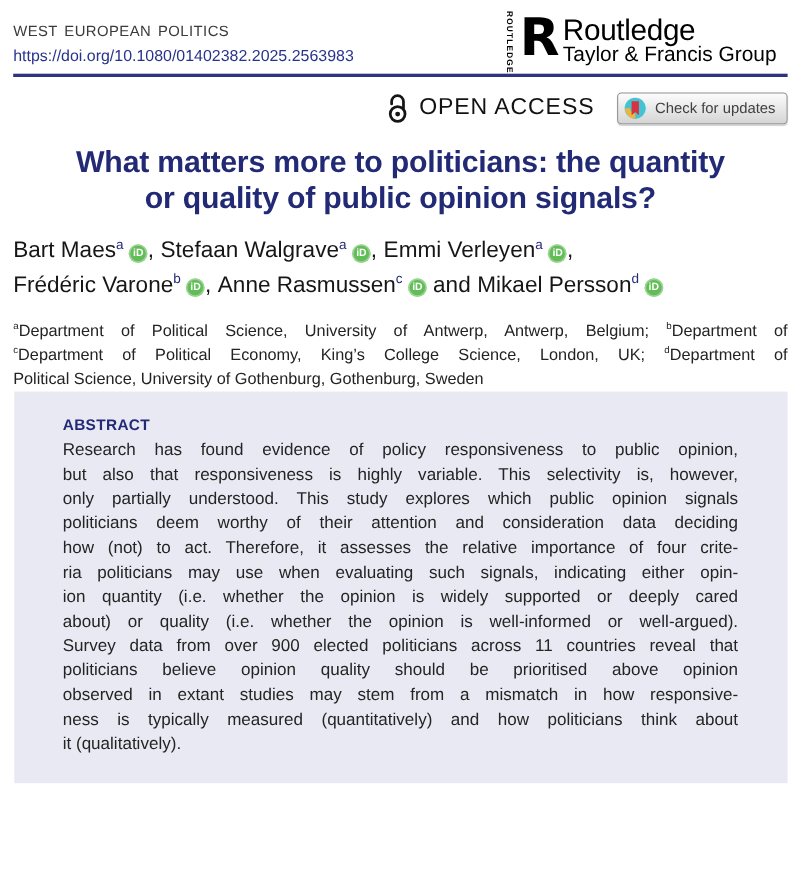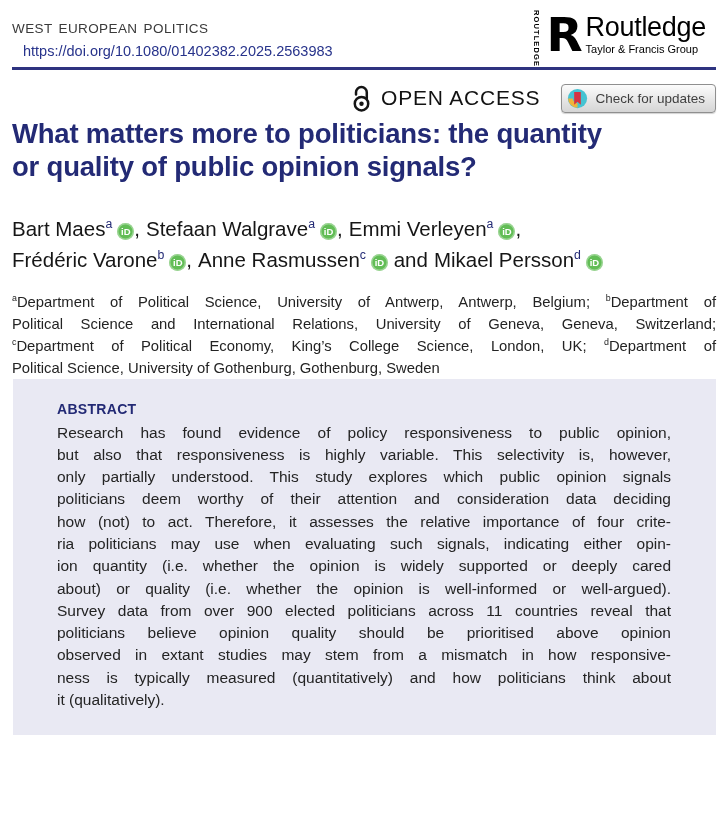--- a/index.html
+++ b/index.html
@@ -8,52 +8,52 @@
     background: #ffffff;
     font-family: "Liberation Sans", sans-serif;
     color: #1c1c1c;
     overflow: hidden;
   }
   .page { padding: 8px 11px 0 12px; }
 
   
   .header-top { display: flex; justify-content: space-between; align-items: flex-end; }
   .journal-name { font-size: 13.5px; letter-spacing: .4px; color: #3a3a3a; margin-top: 8px; word-spacing: 2px; }
-  .doi-link { font-size: 14.5px; color: #27338b; margin-top: 7px; display: inline-block; text-decoration: none; margin-left: 11px; }
+  .doi-link { font-size: 14.5px; color: #27338b; margin-top: 7px; display: inline-block; text-decoration: none; }
 
   .logo { display: flex; align-items: center; gap: 5px; margin-right: 10px; margin-top: 2px; }
   .logo-vertical {
     writing-mode: vertical-rl; font-size: 7.5px; font-weight: bold;
     letter-spacing: 1.1px; height: 50px; color: #000; text-align: center;
   }
   .logo-mark {
     font-size: 47px; font-weight: 900; line-height: 48px; color: #000;
     font-family: "DejaVu Sans", sans-serif; letter-spacing: -2px;
   }
   .logo-text { display: flex; flex-direction: column; align-items: flex-start; padding-bottom: 2px; }
   .logo-name { font-size: 27px; color: #000; line-height: 30px; letter-spacing: -.3px; }
-  .logo-tagline { font-size: 11px; color: #000; line-height: 15px; }
+  .logo-tagline { font-size: 19px; color: #000; line-height: 15px; }
 
   .rule { height: 2.5px; background: #2e3380; margin-top: 7px; }
 
   
   .badge-row { display: flex; justify-content: flex-end; align-items: center; gap: 21px; margin-top: 13px; height: 31px; }
   .oa-badge { display: flex; align-items: center; gap: 7px; font-size: 21px; letter-spacing: .8px; color: #121212; }
   .check-btn {
     display: flex; align-items: center; gap: 7px;
     background: linear-gradient(#fcfcfc, #d5d5d5);
     border: 1px solid #8f8f8f; border-radius: 4px;
     padding: 3px 10px 3px 5px; font-size: 13.5px; color: #3f3f3f;
     box-shadow: 0 1px 1px rgba(0,0,0,.18); cursor: pointer;
   }
 
   
   .title { margin-top: 13px; font-size: 27.5px; line-height: 33px; font-weight: bold; color: #232a75; letter-spacing: -.2px; }
 
-  .authors { margin-top: 30px; font-size: 20.5px; line-height: 31px; color: #161616; }
+  .authors { margin-top: 16px; font-size: 20.5px; line-height: 31px; color: #161616; }
   .author { margin-right: 6px; white-space: nowrap; }
   .author-sup { color: #232a75; font-size: 60%; vertical-align: super; line-height: 0; }
   .orcid {
     display: inline-flex; width: 17px; height: 17px; border-radius: 50%;
     background: #62bd56; color: #fff; font-size: 9.5px; font-weight: bold;
     align-items: center; justify-content: center; vertical-align: 1px; margin-left: 5px;
     box-shadow: inset 0 0 0 1.5px rgba(255,255,255,.35); cursor: pointer;
     letter-spacing: 0;
   }
 
@@ -106,33 +106,32 @@
         <svg width="21" height="21" viewBox="0 0 24 24">
           <circle cx="12" cy="12" r="11" fill="#46c3d2"></circle>
           <path d="M1.3 12 A10.7 10.7 0 0 0 12 22.7 L 12 17.4 A 5.4 5.4 0 0 1 6.6 12 Z" fill="#f0b53c"></path>
           <path d="M8.2 4.6 h7.6 v14.6 l-3.8 -3.4 -3.8 3.4 z" fill="#d63341"></path>
         </svg>
       </span>
       <span>Check for updates</span>
     </div>
   </div>
 
-  <h1 class="title" style="margin:3px 0 0 0;">
+  <h1 class="title" style="margin:16px 0 0 0;text-align:center;">
     <div>What matters more to politicians: the quantity</div>
     <div>or quality of public opinion signals?</div>
   </h1>
 
   <div class="authors">
     <div><span class="author"><span>Bart Maes</span><sup class="author-sup">a</sup><span class="orcid">iD</span><span>,</span></span><span class="author"><span>Stefaan Walgrave</span><sup class="author-sup">a</sup><span class="orcid">iD</span><span>,</span></span><span class="author"><span>Emmi Verleyen</span><sup class="author-sup">a</sup><span class="orcid">iD</span><span>,</span></span></div>
     <div><span class="author"><span>Frédéric Varone</span><sup class="author-sup">b</sup><span class="orcid">iD</span><span>,</span></span><span class="author"><span>Anne Rasmussen</span><sup class="author-sup">c</sup><span class="orcid">iD</span><span> and</span></span><span class="author"><span>Mikael Persson</span><sup class="author-sup">d</sup><span class="orcid">iD</span><span></span></span></div>
   </div>
 
   <div class="affils">
     <div class="affil-line"><sup class="affil-sup">a</sup><span>Department of Political Science, University of Antwerp, Antwerp, Belgium; </span><sup class="affil-sup">b</sup><span>Department of</span></div>
-    <div class="affil-line"><span>Political Science and International Relations, University of Geneva, Geneva, Switzerland;</span></div>
     <div class="affil-line"><sup class="affil-sup">c</sup><span>Department of Political Economy, King’s College Science, London, UK; </span><sup class="affil-sup">d</sup><span>Department of</span></div>
     <div class="affil-line last"><span>Political Science, University of Gothenburg, Gothenburg, Sweden</span></div>
   </div>
 
   <div class="abstract-box">
     <div class="abstract-label">ABSTRACT</div>
     <div>
       <div class="abs-line">Research has found evidence of policy responsiveness to public opinion,</div>
       <div class="abs-line">but also that responsiveness is highly variable. This selectivity is, however,</div>
       <div class="abs-line">only partially understood. This study explores which public opinion signals</div>

